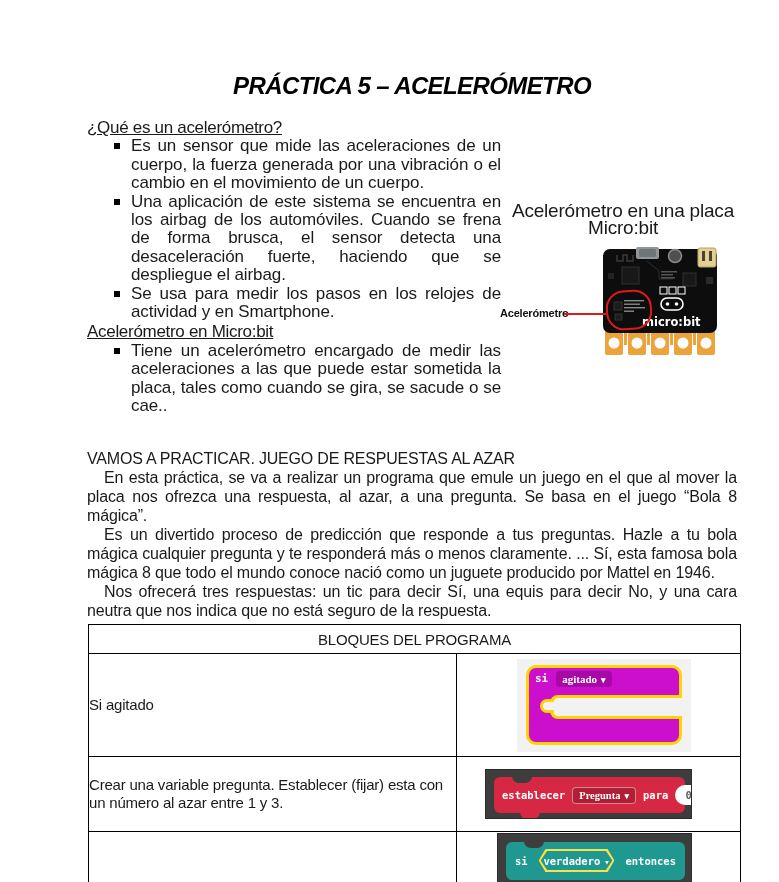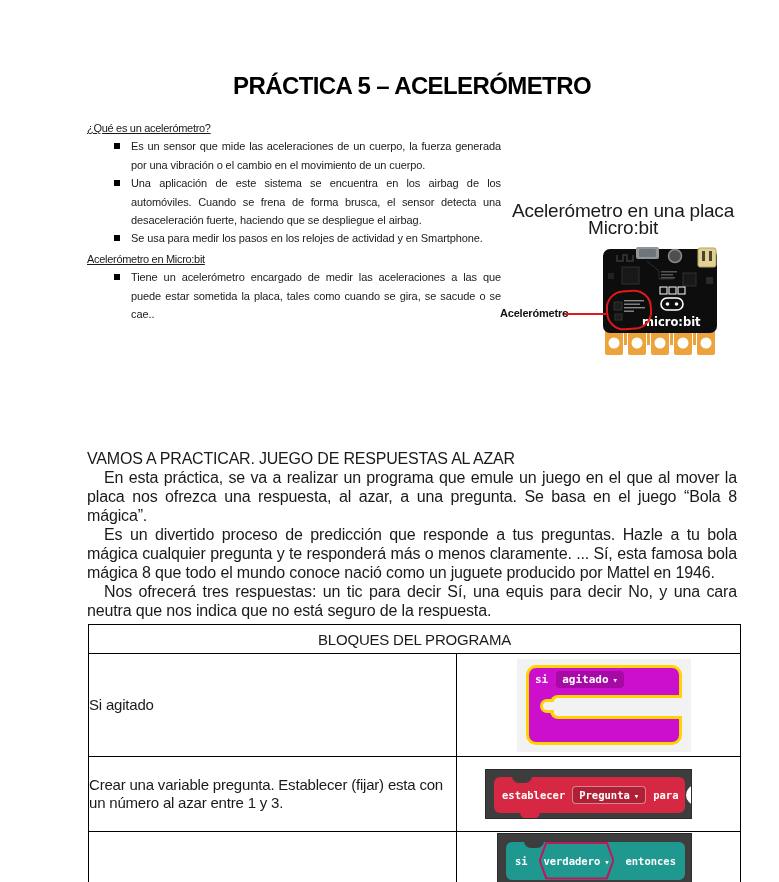--- a/index.html
+++ b/index.html
@@ -8,24 +8,24 @@
     position:relative; width:779px; height:882px; margin:0 auto;
     background:#ffffff; overflow:hidden;
     font-family:"Liberation Sans", sans-serif;
     color:#1a1a1a;
     -webkit-font-smoothing:antialiased;
   }
   
   .doc-title {
     position:absolute; left:87px; top:72px; width:650px;
     text-align:center; font-size:24px; font-weight:800;
-    letter-spacing:-0.6px; color:#000;
-  }
-  
-  .intro { position:absolute; left:87px; top:119px; width:414px; font-size:11px; line-height:18.4px; }
+    letter-spacing:-0.6px; color:#000;font-style:italic;
+  }
+  
+  .intro { position:absolute; left:87px; top:119px; width:414px; font-size:17px; line-height:18.4px; }
   .sec-heading { text-decoration:underline; letter-spacing:-0.3px; }
   .sec-heading.second { margin-top:2px; }
   .bullet { display:flex; }
   .bullet:first-of-type { margin-top:3px; }
   .sq {
     flex:none; width:6px; height:6px; background:#000;
     margin:6px 11px 0 27px;
   }
   .bullet .btxt { flex:1; text-align:justify; letter-spacing:-0.1px; }
   
@@ -69,21 +69,21 @@
   .onshake .mouth {
     position:absolute; top:27px; left:21px; right:-3px; height:24px;
     background:#f2f2f2; border:3px solid #ffd400; border-right:none;
     border-radius:8px 0 0 8px;
   }
   .onshake .mouth .notch {
     position:absolute; left:-13px; top:1px; width:14px; height:14px;
     background:#f2f2f2; border:3px solid #ffd400; border-right:none;
     border-radius:8px 0 0 8px;
   }
-  .dd { border-radius:4px; padding:2px 6px; white-space:nowrap; }
+  .dd { border-radius:4px; padding:2px 6px; white-space:nowrap;font-family:Liberation Serif, serif; }
   .dd.magenta { background:#a50aa5; }
   .dd.redder { background:rgba(0,0,0,0.18); border:1px solid rgba(255,255,255,0.45); }
   .arr::before { content:"▾"; margin-left:4px; font-size:9px; }
   
   .setvar {
     position:absolute; left:8px; top:7px; width:191px; height:36px;
     background:#d62843; border-radius:6px;
     display:flex; align-items:center; gap:7px; padding:0 8px; font-size:10.5px;
   }
   .notch-top { position:absolute; top:-1px; left:18px; width:20px; height:7px; background:#3d3d3d; border-radius:0 0 7px 7px; }
@@ -91,23 +91,23 @@
   .val-oval {
     background:#fff; border-radius:11px; min-width:27px; height:20px;
     display:flex; align-items:center; justify-content:center; color:#5a6062; font-size:10.5px;
   }
   
   .ifthen {
     position:absolute; left:8px; top:8px; width:179px; height:38px;
     background:#1f988f; border-radius:6px;
     display:flex; align-items:center; gap:11px; padding:0 9px; font-size:10.5px;
   }
-  .hex { position:relative; width:92px; height:38px;
+  .hex { position:relative; width:92px; height:23px;
     clip-path:polygon(9% 0,91% 0,100% 50%,91% 100%,9% 100%,0 50%);
-    background:#be185d; }
+    background:#fde047; }
   .hex .hex-in {
     position:absolute; left:2px; top:2px; right:2px; bottom:2px;
     clip-path:polygon(9% 0,91% 0,100% 50%,91% 100%,9% 100%,0 50%);
     background:#1f988f; display:flex; align-items:center; justify-content:center;
   }
 </style>
 </head>
 <body>
 
 <div class="page">

